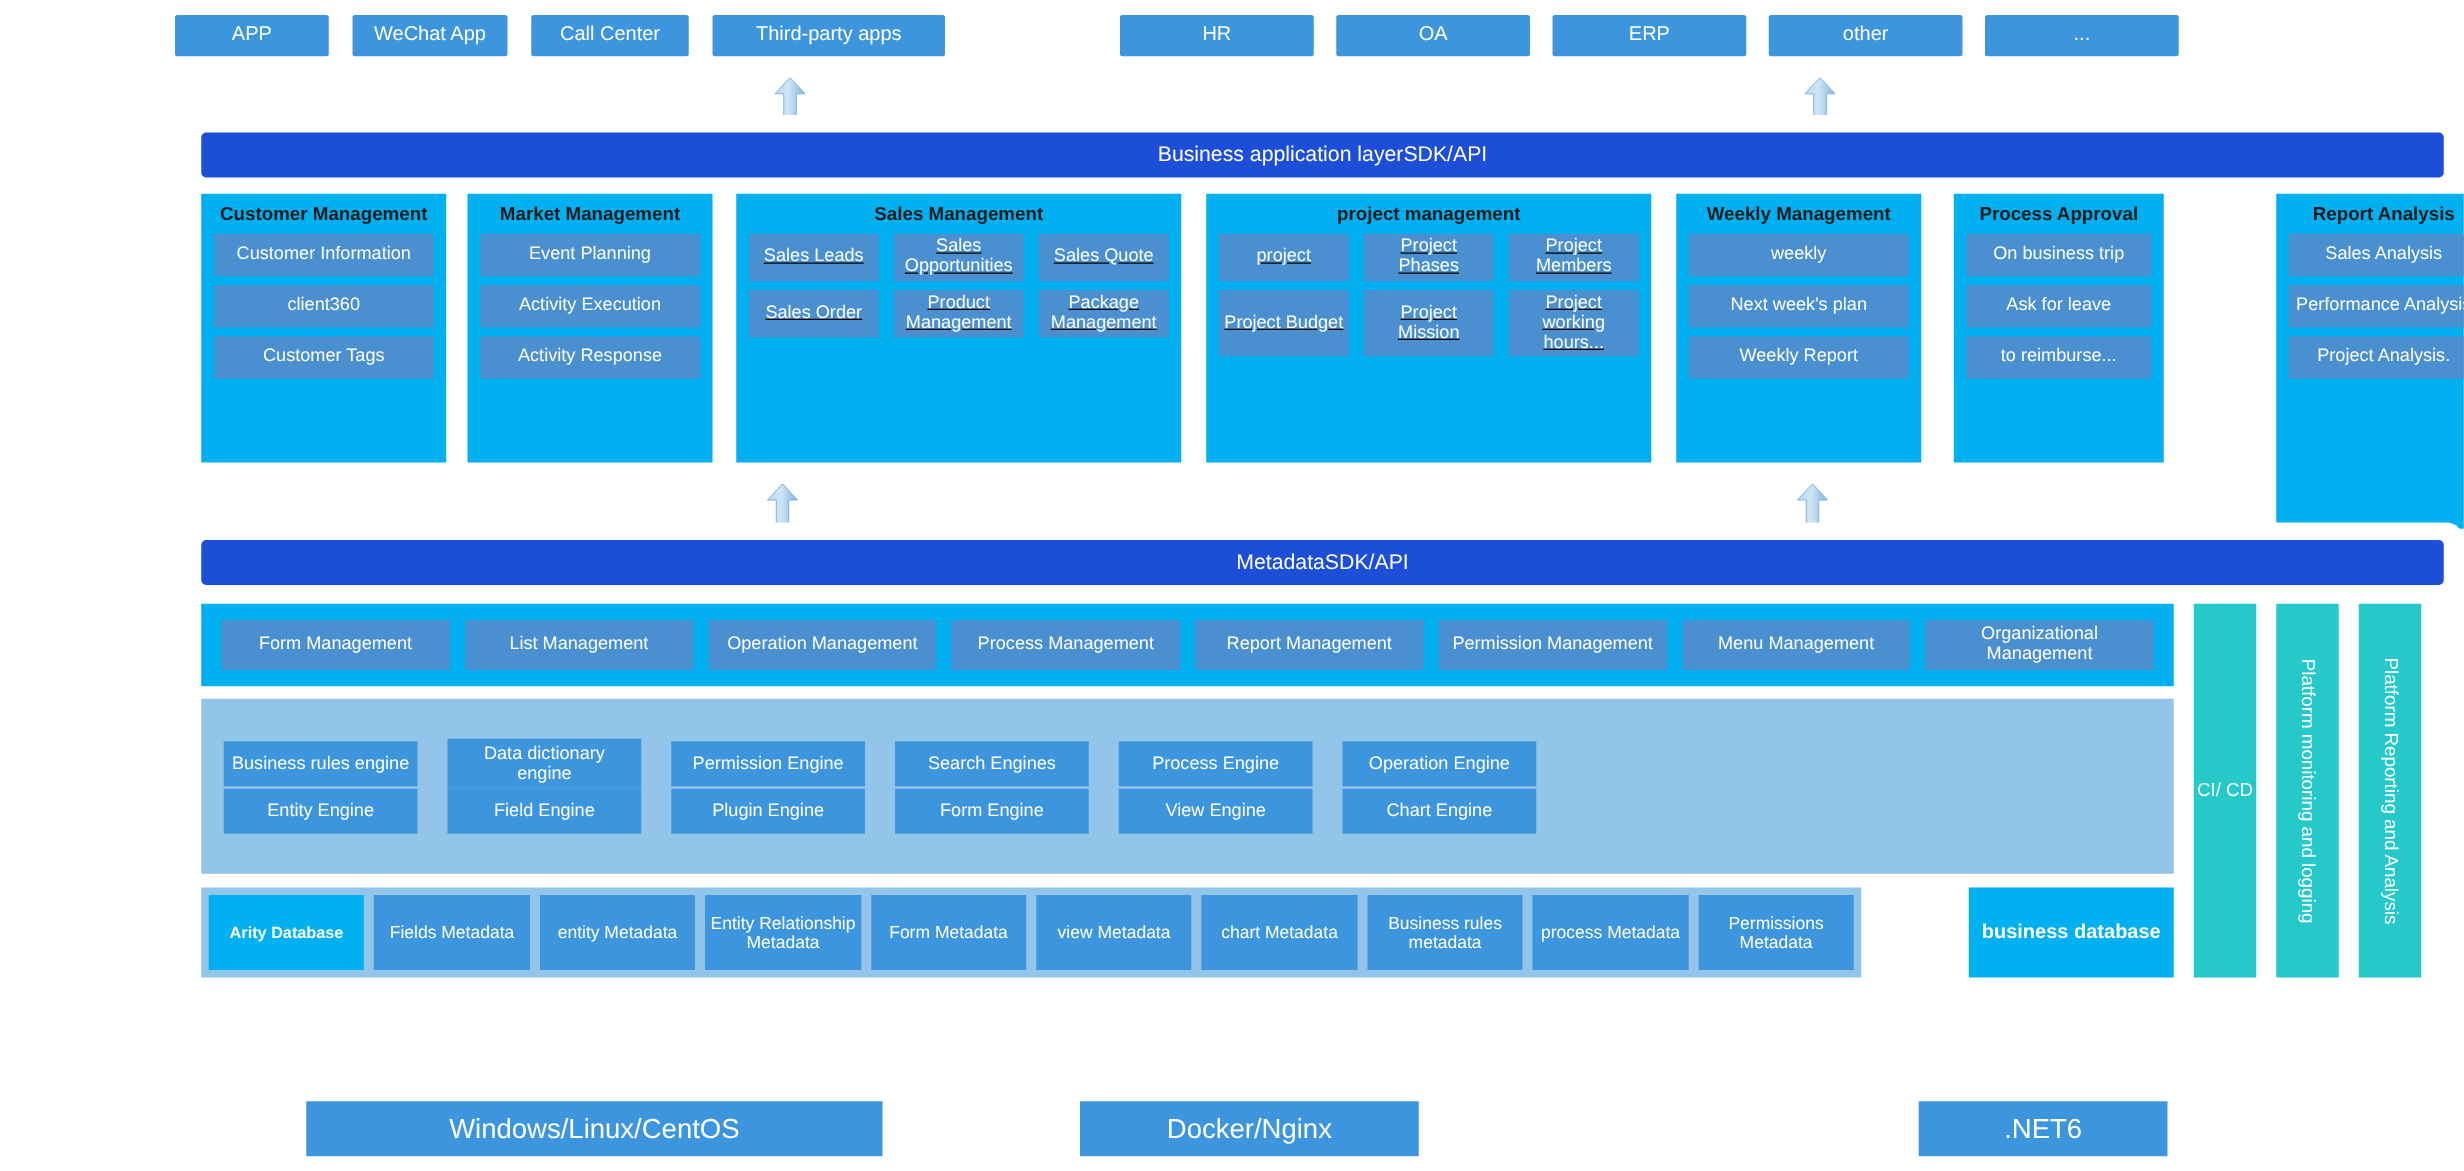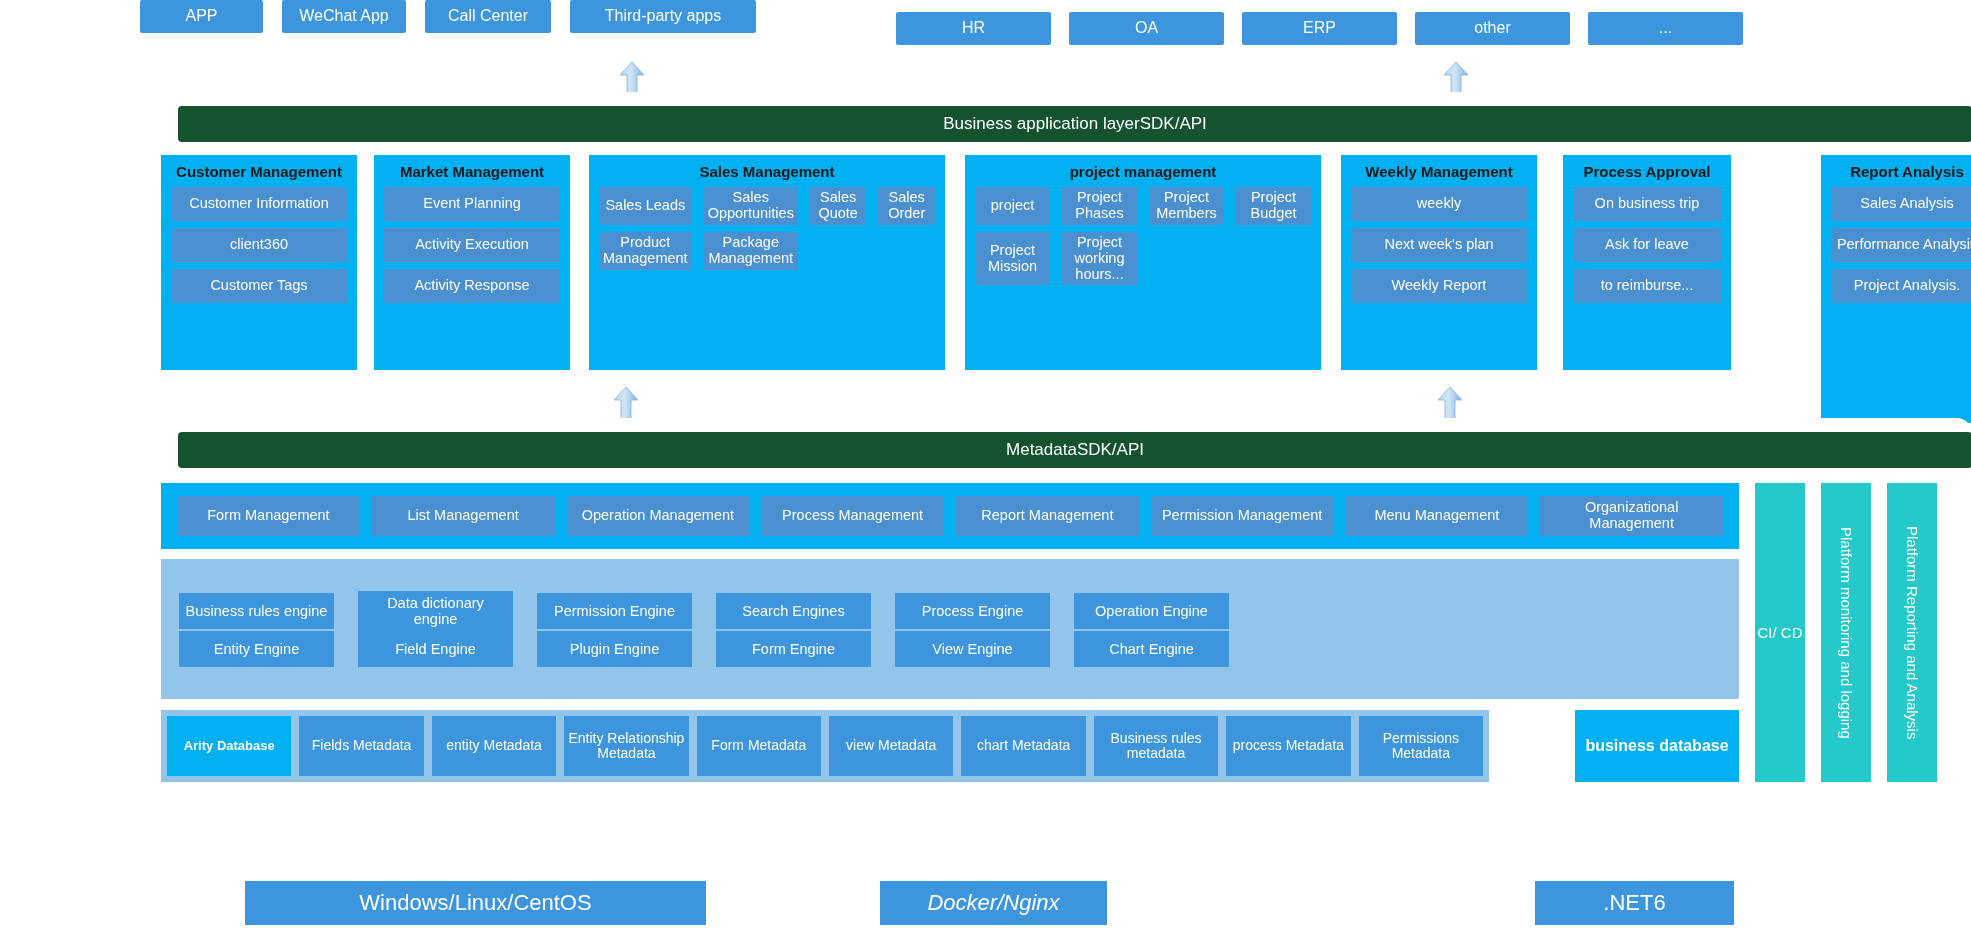--- a/index.html
+++ b/index.html
@@ -34,28 +34,27 @@
     justify-content: center;
     text-align: center;
     font-size: 16px;
     line-height: 1.15;
     border-radius: 2px;
   }
 
   
   .sdkbar {
     position: absolute;
-    background: #14532d;
+    background: #1d4ed8;
     color: #ffffff;
     display: flex;
     align-items: center;
     justify-content: center;
     font-size: 17px;
     border-radius: 4px;
-    margin-left: 17px;
   }
 
   
   .module {
     position: absolute;
     background: #00b0f0;
     display: flex;
     flex-direction: column;
     align-items: center;
     padding: 9px 10px 10px 10px;
@@ -69,21 +68,21 @@
     margin-bottom: 6px;
   }
   .module-grid {
     display: grid;
     gap: 7px 12px;
     width: 100%;
     flex: 1;
     align-content: start;
   }
   .cols1 { grid-template-columns: 1fr; }
-  .cols2 { grid-template-columns: 1fr 1fr 1fr 1fr; }
+  .cols2 { grid-template-columns: 1fr 1fr 1fr; text-decoration: underline; }
   .module-item {
     background: #4a90d0;
     color: #ffffff;
     font-size: 14.5px;
     line-height: 1.1;
     text-align: center;
     display: flex;
     align-items: center;
     justify-content: center;
     padding: 3px 4px;
@@ -203,21 +202,21 @@
     justify-content: center;
     text-align: center;
   }
 </style>
 </head>
 <body>
 
 <div class="canvas">
 
   <div class="panel" style="left:122px; top:0px; width:748px; height:57px;">
-    <div style="display:flex; align-items:flex-start; height:100%; gap:19px; padding:0 18px;">
+    <div style="display:flex; align-items:center; height:100%; gap:19px; padding:0 18px;">
       <div class="chip" style="width:123px; height:33px;">APP</div>
       <div class="chip" style="width:124px; height:33px;">WeChat App</div>
       <div class="chip" style="width:126px; height:33px;">Call Center</div>
       <div class="chip" style="width:186px; height:33px;">Third-party apps</div>
     </div>
   </div>
 
   <div class="panel" style="left:878px; top:0px; width:1093px; height:57px;">
     <div style="display:flex; align-items:center; height:100%; gap:18px; padding:0 18px;">
       <div class="chip" style="width:155px; height:33px;">HR</div>
@@ -386,17 +385,17 @@
     <div class="vstrip" style="left:1676px; top:65px; width:50px; height:299px;">
       <span class="vtext">Platform monitoring and logging</span>
     </div>
     <div class="vstrip" style="left:1742px; top:65px; width:50px; height:299px;">
       <span class="vtext">Platform Reporting and Analysis</span>
     </div>
   </div>
 
   <div class="panel" style="left:145px; top:862px; width:1826px; height:75px;">
     <div class="infra-chip" style="left:100px; top:19px; width:461px; height:44px;">Windows/Linux/CentOS</div>
-    <div class="infra-chip" style="left:735px; top:19px; width:227px; height:44px;font-style:italic;">Docker/Nginx</div>
+    <div class="infra-chip" style="left:719px; top:19px; width:271px; height:44px;">Docker/Nginx</div>
     <div class="infra-chip" style="left:1390px; top:19px; width:199px; height:44px;">.NET6</div>
   </div>
 
 </div>
 
 </body></html>

